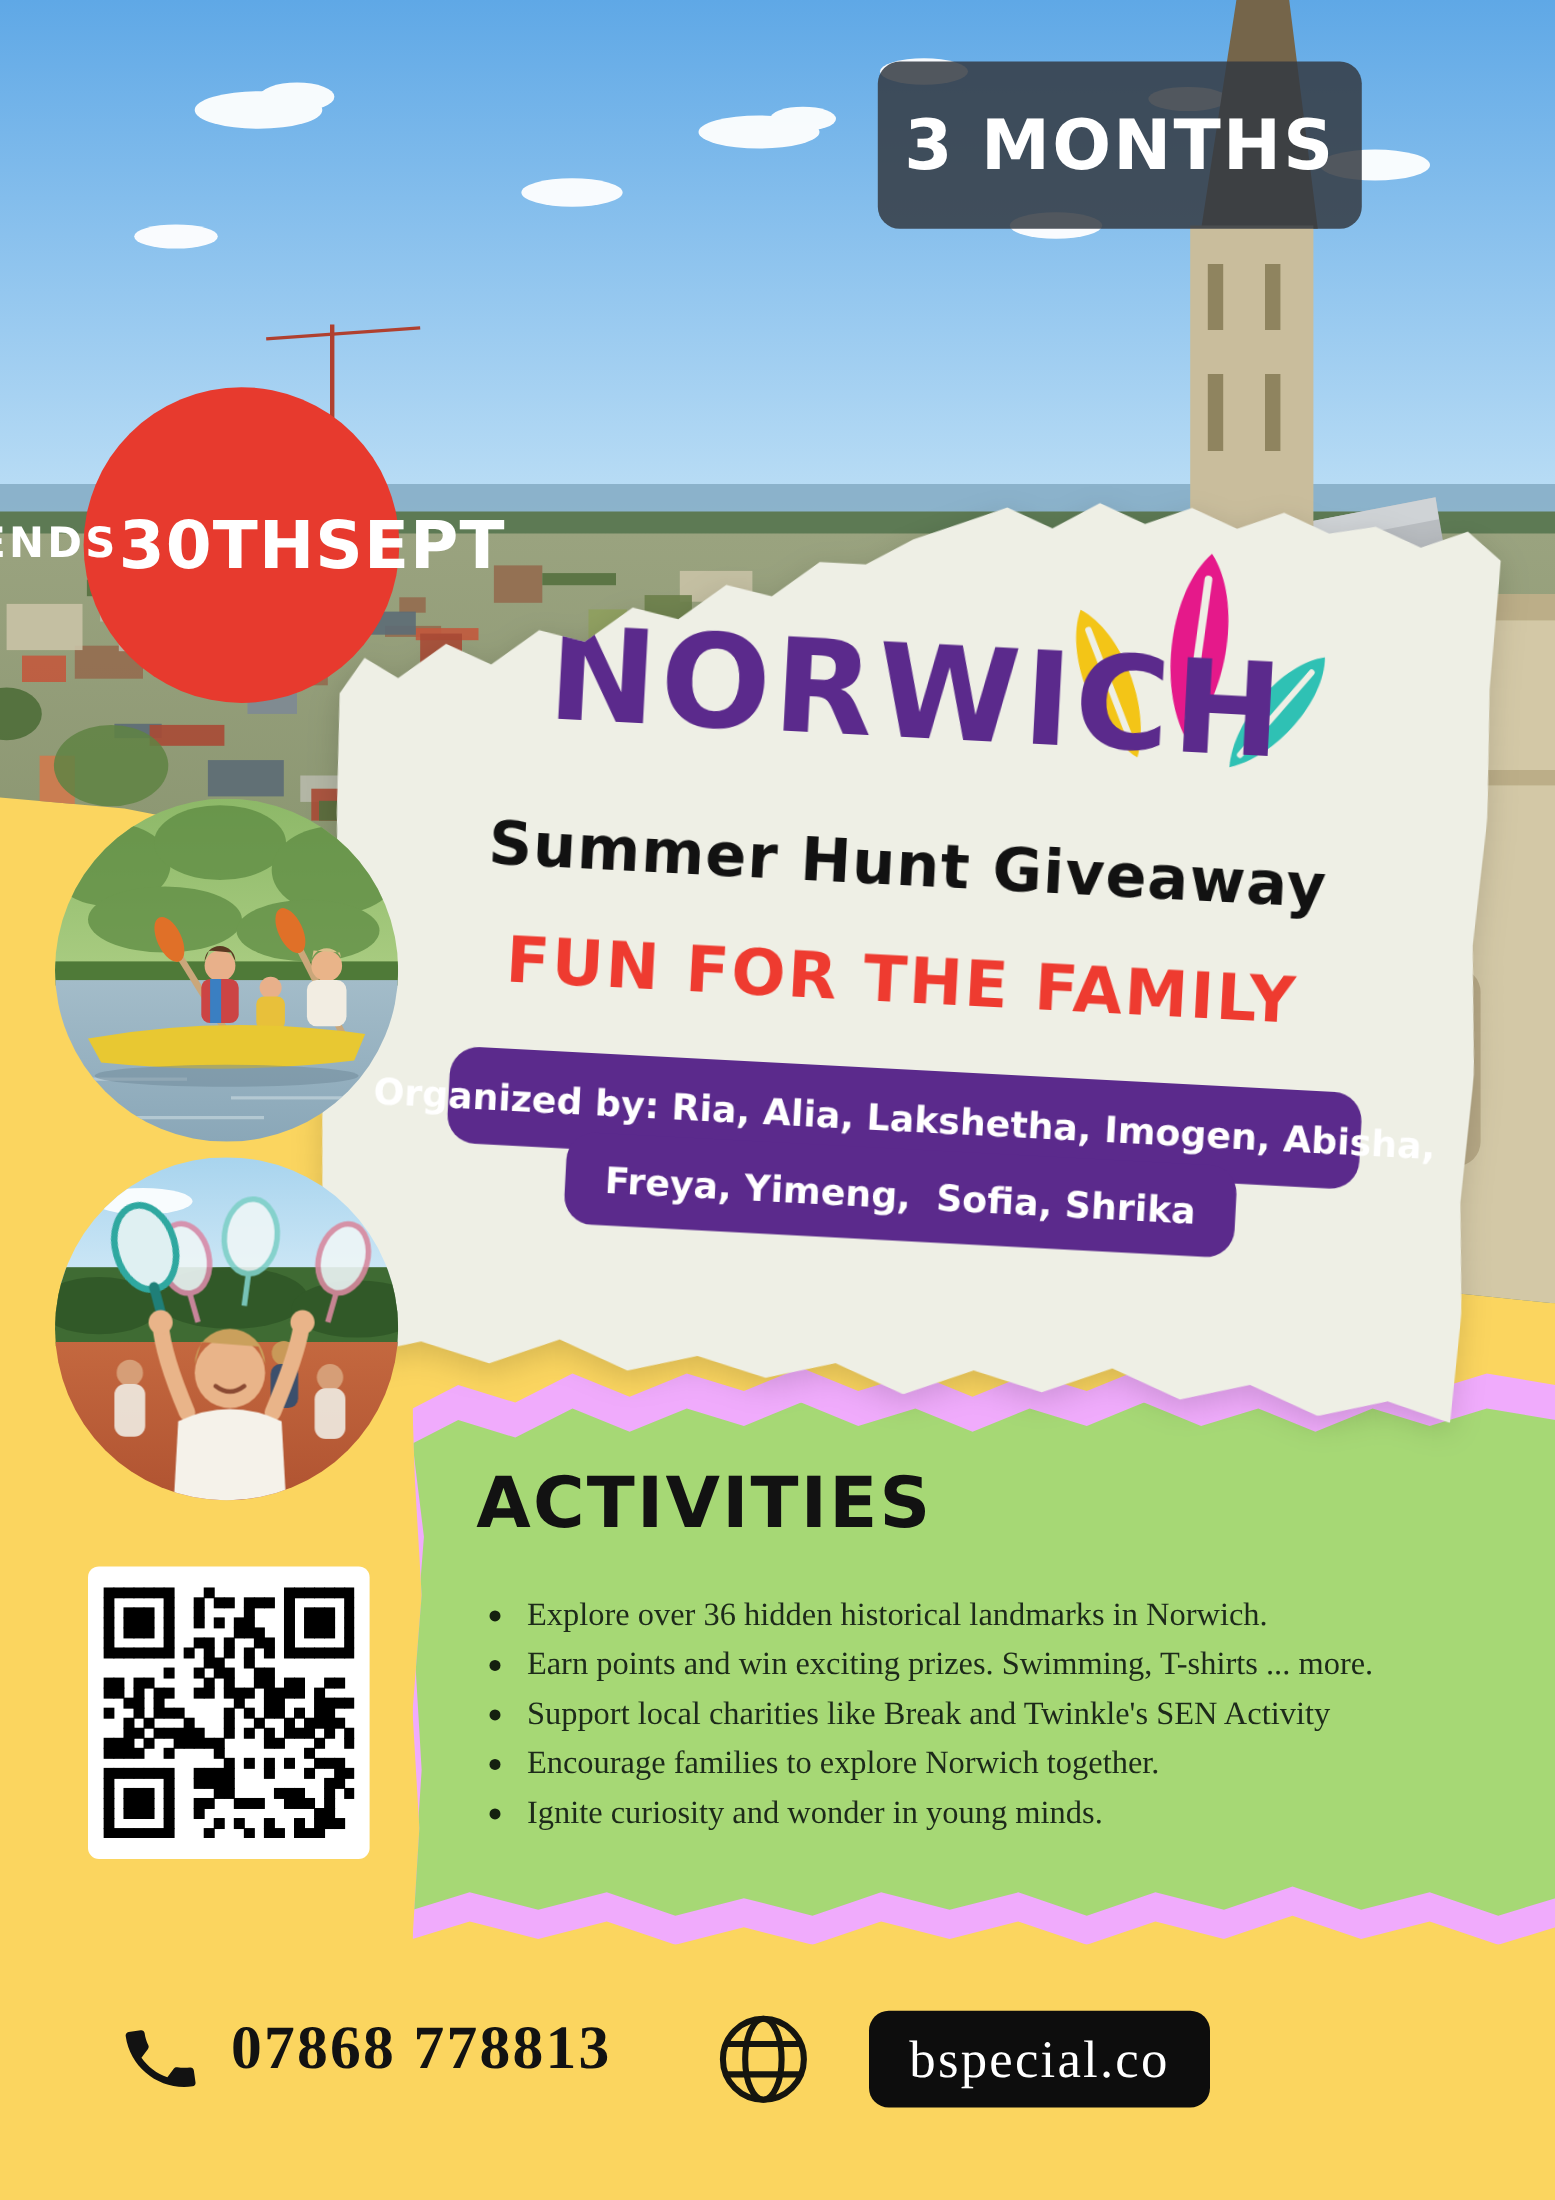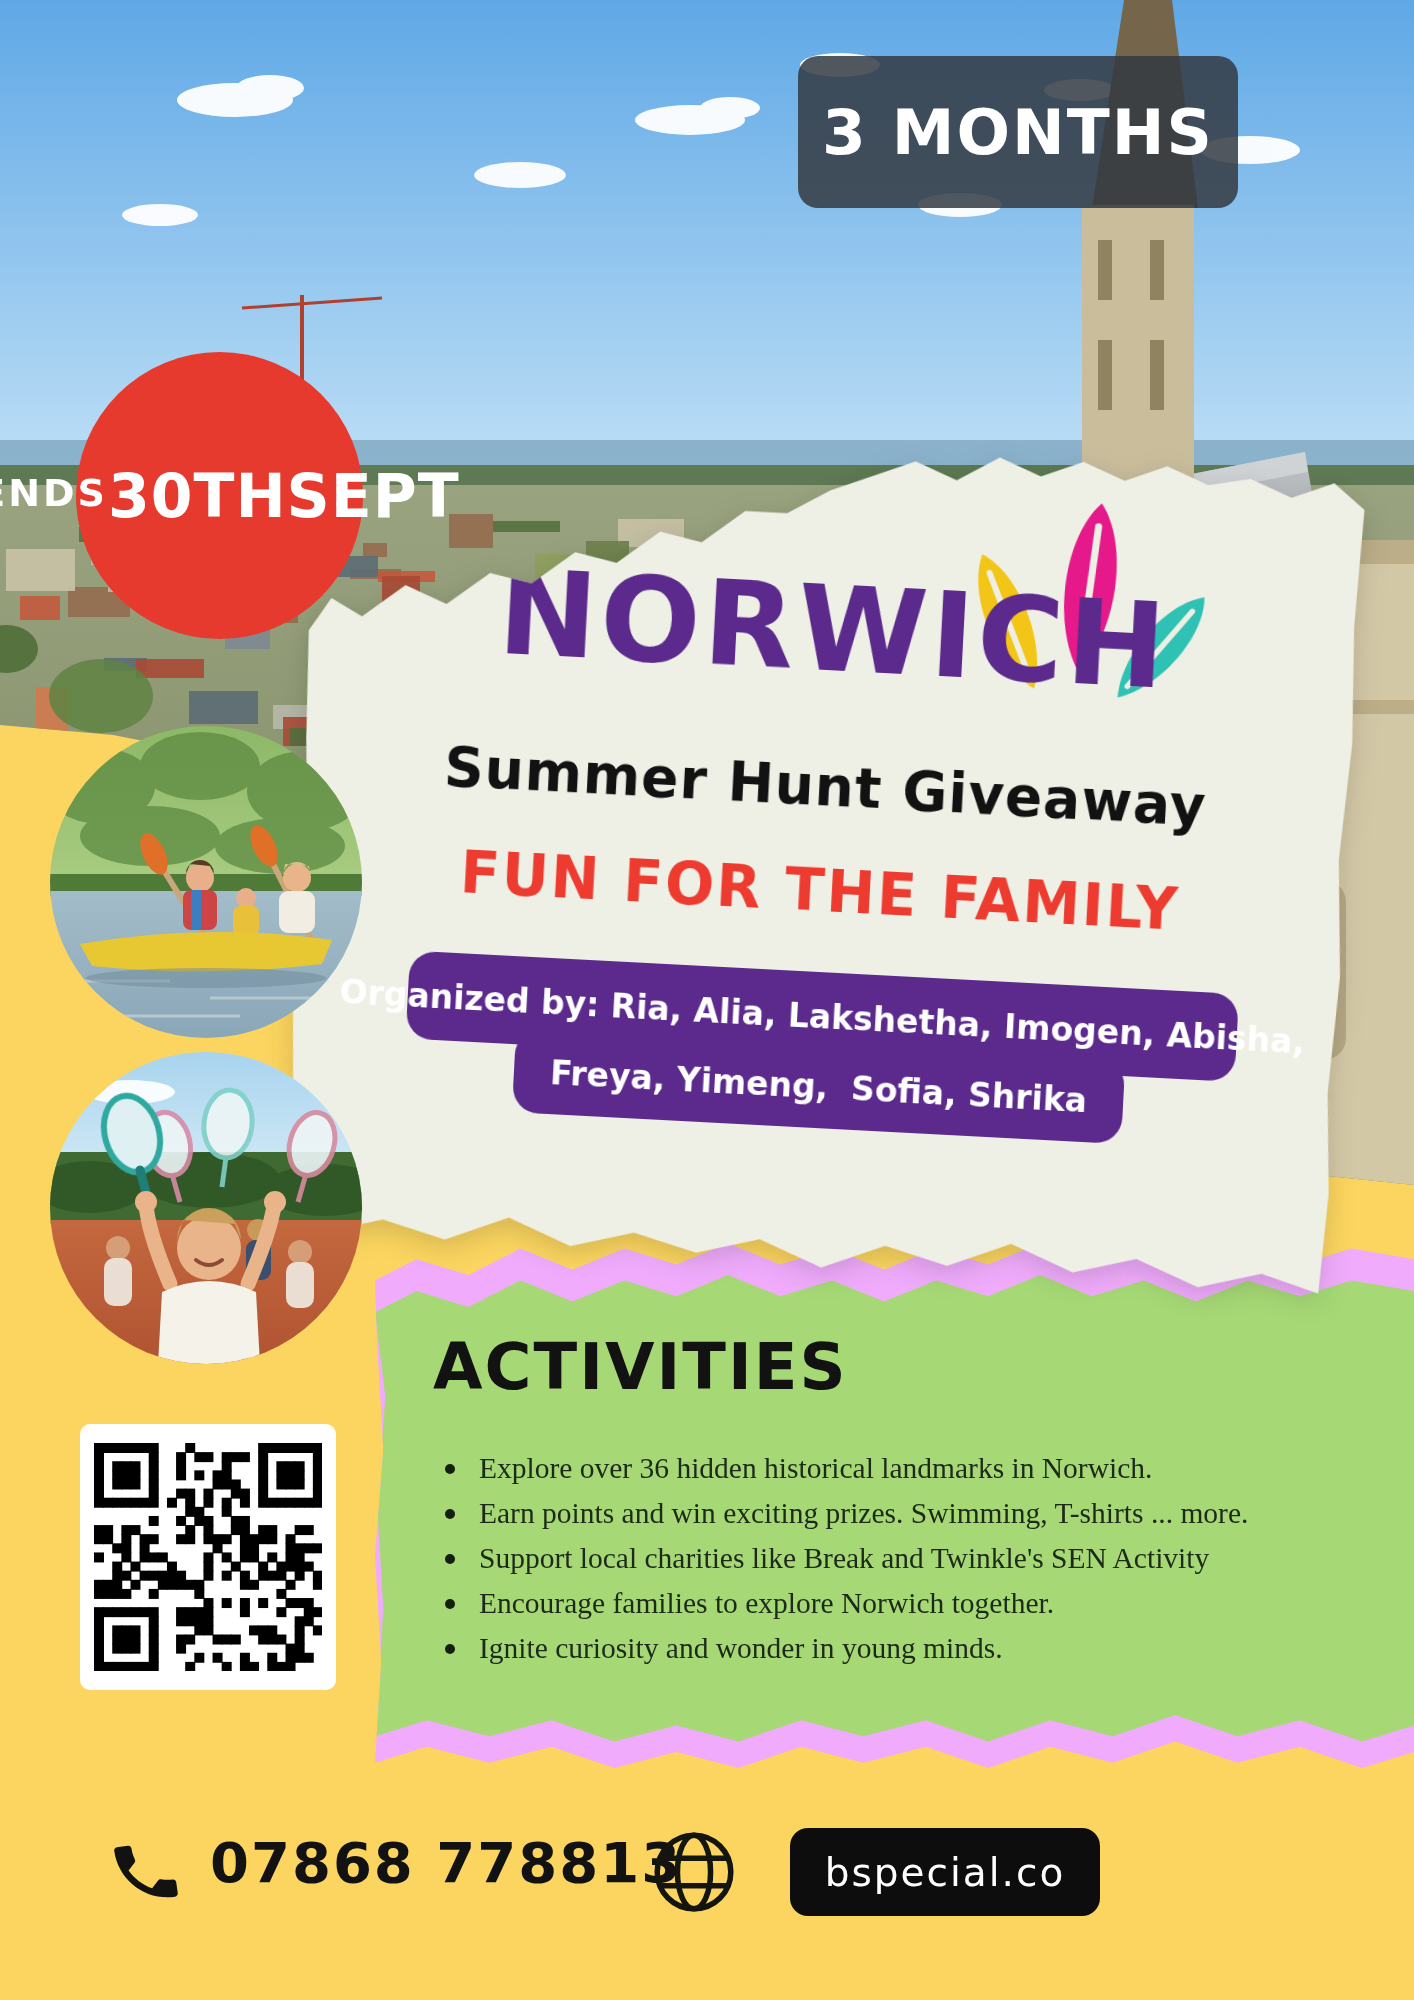--- a/index.html
+++ b/index.html
@@ -60,27 +60,27 @@
     clip-path:polygon(0% 8%,4% 4%,9% 7%,14% 2%,19% 6%,24% 2%,29% 5%,34% 1%,39% 5%,44% 2%,49% 6%,54% 2%,59% 5%,64% 1%,69% 5%,74% 2%,79% 6%,84% 2%,89% 5%,94% 2%,100% 4%,100% 97%,95% 100%,89% 96%,83% 99%,77% 95%,71% 99%,65% 96%,59% 100%,53% 96%,47% 99%,41% 96%,35% 100%,29% 97%,23% 100%,17% 96%,11% 99%,5% 96%,0% 99%,0.6% 80%,0% 60%,0.8% 40%,0.2% 20%);}
   #green-front{position:absolute;inset:0;background:#A6D875;
     clip-path:polygon(0% 14%,4% 10%,9% 13%,14% 8%,19% 12%,24% 8%,29% 11%,34% 7%,39% 11%,44% 8%,49% 12%,54% 8%,59% 11%,64% 7%,69% 11%,74% 8%,79% 12%,84% 8%,89% 11%,94% 8%,100% 10%,100% 92%,95% 95%,89% 91%,83% 94%,77% 90%,71% 94%,65% 91%,59% 95%,53% 91%,47% 94%,41% 91%,35% 95%,29% 92%,23% 95%,17% 91%,11% 94%,5% 91%,0% 94%,0.8% 70%,0.2% 50%,1% 30%);}
   .act-heading{position:absolute;left:58px;top:92px;color:#121212;font-size:64px;font-weight:800;letter-spacing:2px;}
   .act-list{position:absolute;left:62px;top:208px;width:930px;margin:0;padding:0;list-style:none;
     font-family:Liberation Serif, serif;color:#1d2a1a;font-size:29.5px;}
   .act-list li{position:relative;padding-left:42px;line-height:45px;}
   .act-list li::before{content:"";position:absolute;left:8px;top:18px;width:10px;height:10px;border-radius:50%;background:#14200f;}
 
   
-  .footer{position:absolute;left:0;top:1820px;width:1414px;height:110px;z-index:6;}
+  .footer{position:absolute;left:0;top:1820px;width:1414px;height:110px;z-index:6;font-family:Liberation Serif, serif;}
   .phone-icon{position:absolute;left:108px;top:14px;width:76px;height:76px;}
   .phone-number{position:absolute;left:210px;top:10px;font-size:56px;font-weight:800;color:#121212;letter-spacing:2px;}
   .globe-icon{position:absolute;left:648px;top:6px;width:92px;height:92px;}
   .site-pill{position:absolute;left:790px;top:8px;width:310px;height:88px;background:#0d0d0d;border-radius:18px;
     display:flex;align-items:center;justify-content:center;}
-  .site-pill span{color:#fff;font-size:39px;letter-spacing:2px;font-weight:400;}
+  .site-pill span{color:#fff;font-size:48px;letter-spacing:2px;font-weight:400;}
 </style>
 </head>
 <body>
 
 <div id="poster">
 
   <div id="photo-wrap">
     <svg width="1414" height="1250" viewBox="0 0 1414 1250" xmlns="http://www.w3.org/2000/svg">
       <defs>
         <linearGradient id="skyg" x1="0" y1="0" x2="0" y2="1">

